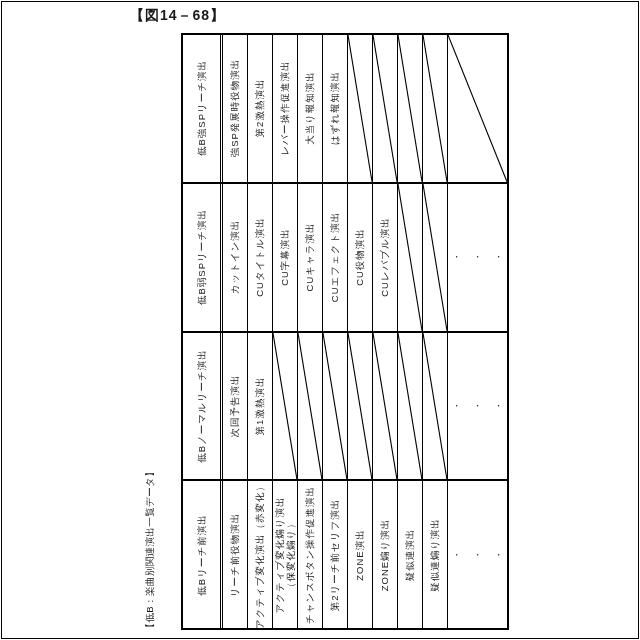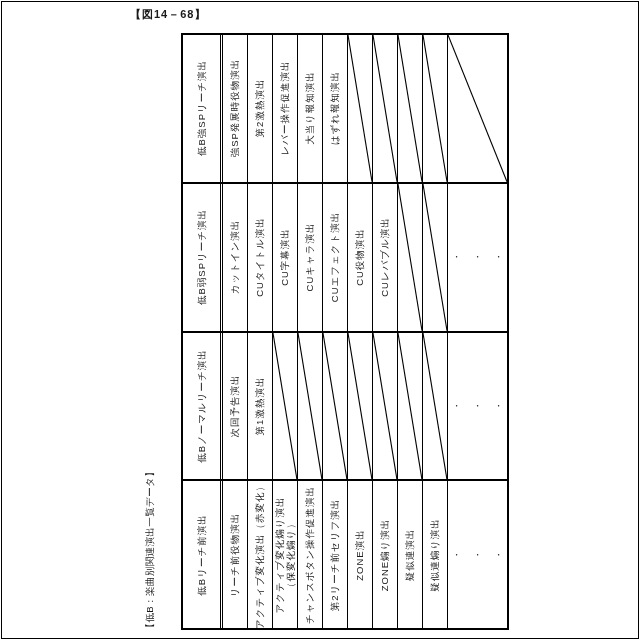--- a/index.html
+++ b/index.html
@@ -7,21 +7,21 @@
     width:640px; height:640px; position:relative;
     background:#ffffff; color:#1a1a1a;
     font-family:"Liberation Sans","DejaVu Sans",sans-serif;
     overflow:hidden;
   }
   .page-frame {
     position:absolute; inset:1px; border:1px solid #000; pointer-events:none;
   }
   .fig-title {
     position:absolute; left:130px; top:7px;
-    font-size:11px; font-weight:bold; letter-spacing:1px; white-space:nowrap;
+    font-size:14px; font-weight:bold; letter-spacing:1px; white-space:nowrap;
   }
   .side-label {
     position:absolute; left:70px; top:546px; width:160px;
     text-align:center; font-size:9.5px; letter-spacing:0.4px; white-space:nowrap;
     transform:rotate(-90deg); transform-origin:center;
   }
   .ptable {
     position:absolute; left:181px; top:33px; width:328px; height:597px;
     border:2px solid #000; box-sizing:border-box;
     display:flex; flex-direction:column; background:#fff;

